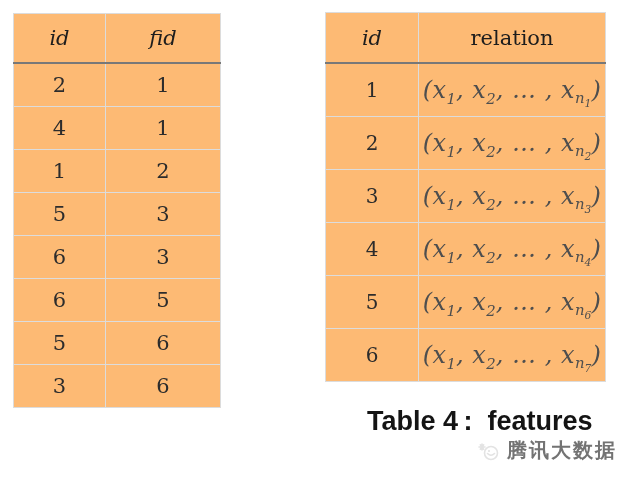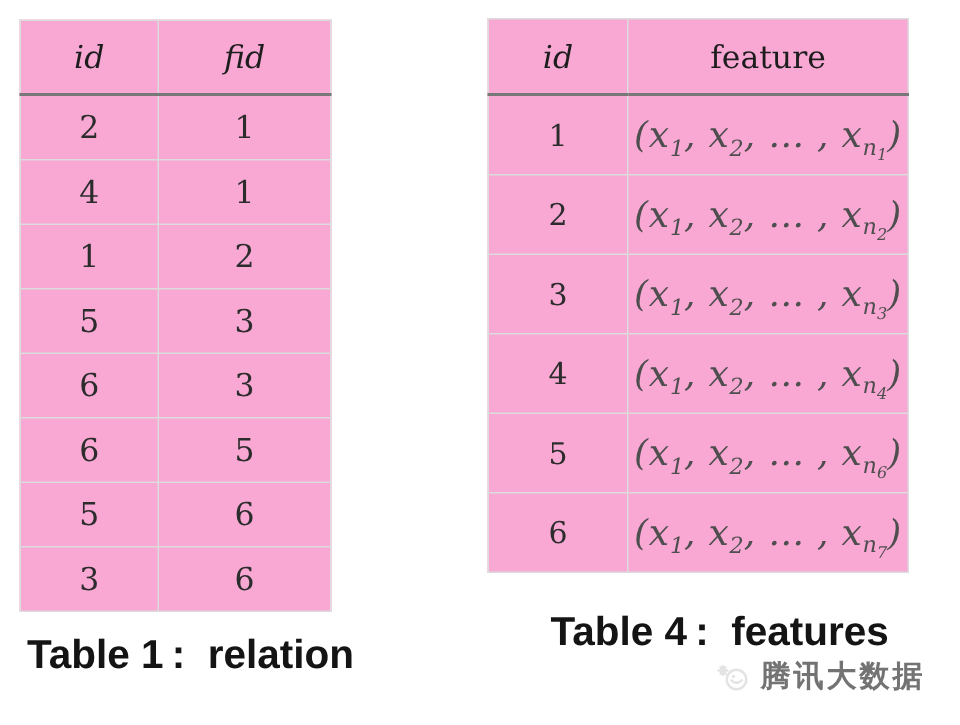--- a/index.html
+++ b/index.html
@@ -4,21 +4,21 @@
 <style>
   html,body { margin:0; padding:0; background:#ffffff; }
   .canvas {
     position:relative;
     width:640px; height:483px;
     background:#ffffff;
     font-family:"DejaVu Serif", serif;
     overflow:hidden;
   }
 
-  table { border-collapse:collapse; table-layout:fixed; position:absolute; background:#f9a8d4; }
+  table { border-collapse:collapse; table-layout:fixed; position:absolute; background:#fdba74; }
   th, td {
     border:1px solid #dcdcdc;
     text-align:center;
     vertical-align:middle;
     padding:0;
     overflow:hidden;
   }
   table { border:1px solid #c3c3c3; }
   thead th { border-bottom:2px solid #787878; }
 
@@ -122,21 +122,21 @@
   </table>
 
   <table class="table2">
     <colgroup>
         <col class="c1">
         <col class="c2">
       </colgroup>
     <thead>
       <tr>
         <th class="id-col">id</th>
-        <th>feature</th>
+        <th>relation</th>
       </tr>
     </thead>
     <tbody>
       <tr>
         <td class="id-cell">1</td>
         <td class="feature-cell">(x<sub>1</sub>, x<sub>2</sub>, … , x<sub>n<sub>1</sub></sub>)</td>
       </tr>
       <tr>
         <td class="id-cell">2</td>
         <td class="feature-cell">(x<sub>1</sub>, x<sub>2</sub>, … , x<sub>n<sub>2</sub></sub>)</td>
@@ -153,21 +153,20 @@
         <td class="id-cell">5</td>
         <td class="feature-cell">(x<sub>1</sub>, x<sub>2</sub>, … , x<sub>n<sub>6</sub></sub>)</td>
       </tr>
       <tr>
         <td class="id-cell">6</td>
         <td class="feature-cell">(x<sub>1</sub>, x<sub>2</sub>, … , x<sub>n<sub>7</sub></sub>)</td>
       </tr>
     </tbody>
   </table>
 
-  <div class="caption caption1">Table 1 :  relation</div>
   <div class="caption caption2">Table 4 :  features</div>
 
   <div class="watermark">
     <span>
       <svg width="26" height="24" viewBox="0 0 26 24">
         <g fill="none" stroke="#e3e3e3" stroke-width="1.6" stroke-linecap="round">
           <path d="M6 5 L6 11 M3 8 L9 8 M4.3 5.8 L7.7 10.2 M7.7 5.8 L4.3 10.2"></path>
           <circle cx="15" cy="14" r="6.5"></circle>
           <path d="M11.5 14.5 q3.5 3.5 7 0"></path>
         </g>

